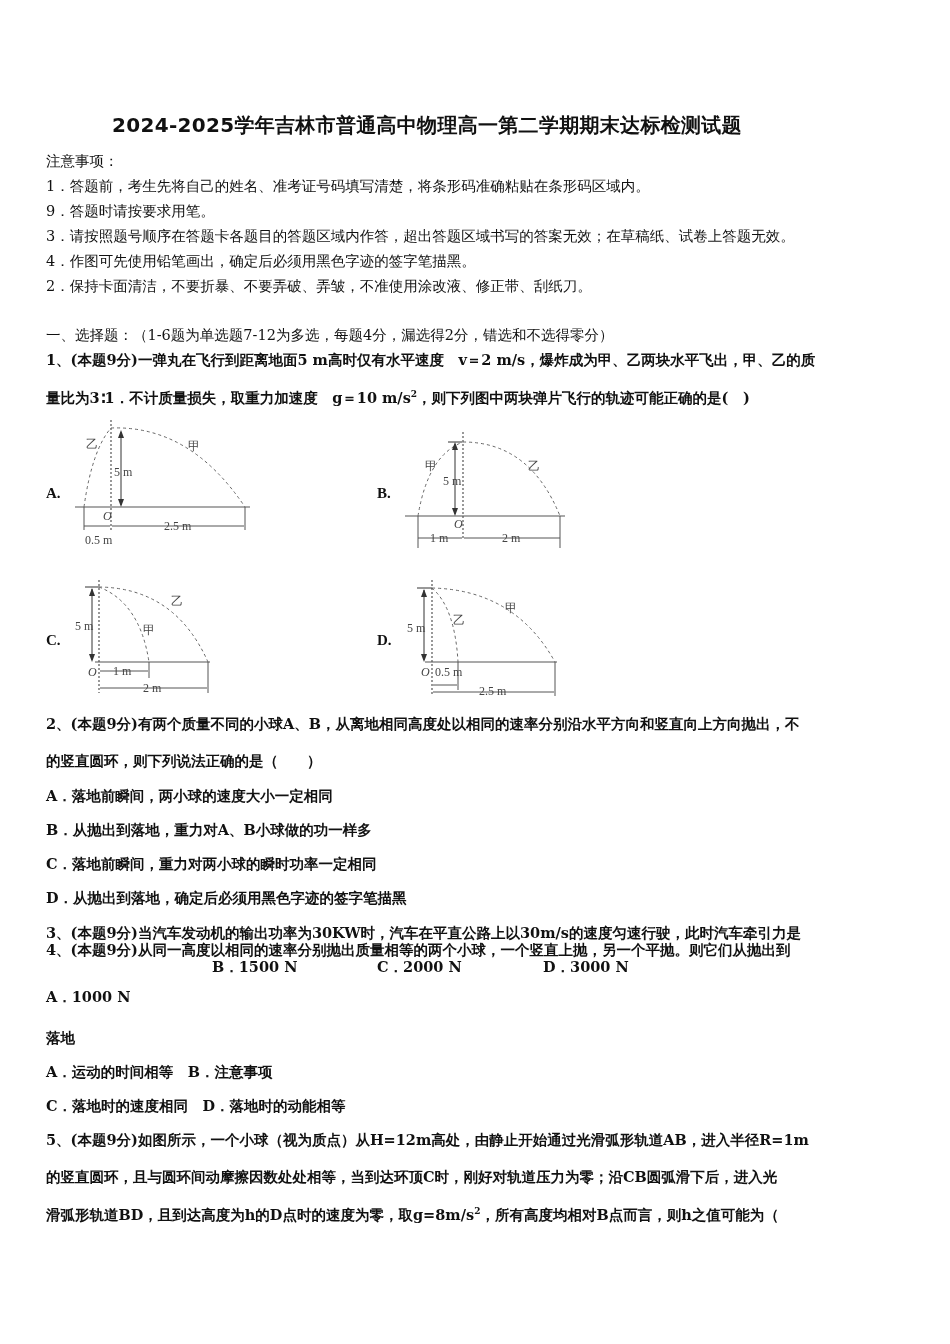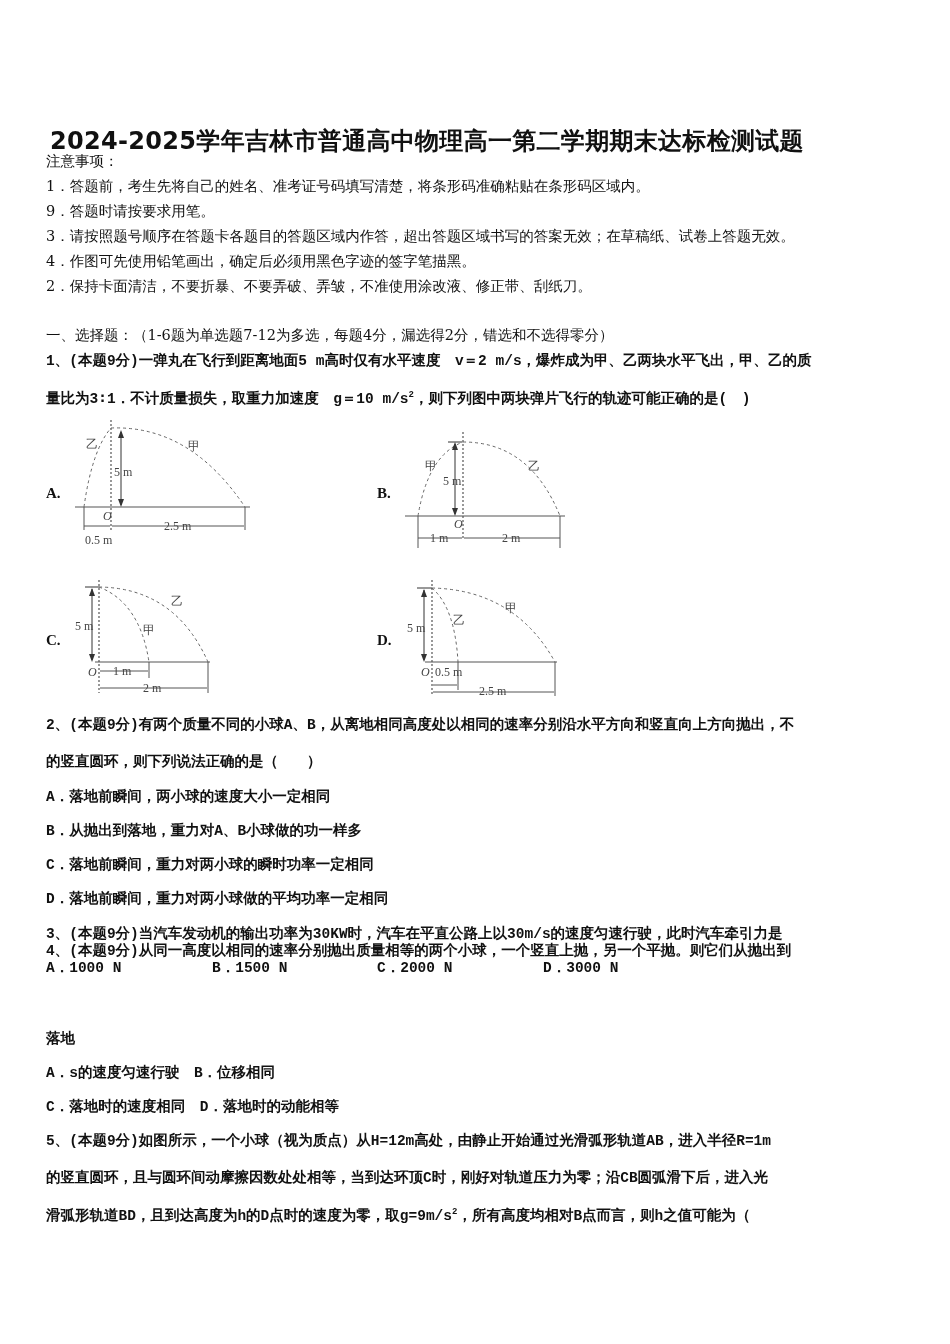--- a/index.html
+++ b/index.html
@@ -1,22 +1,22 @@
 <!DOCTYPE html>
 <html><head>
 <meta charset="utf-8">
 <style>
   html, body { margin:0; padding:0; background:#ffffff; }
   body { width:950px; height:1344px; position:relative; overflow:hidden;
          font-family:"DejaVu Serif","Liberation Serif",serif; color:#111; }
   .title { position:absolute; left:0; top:112px; width:854px; text-align:center;
            font-family:"DejaVu Sans","Liberation Sans",sans-serif; font-weight:bold;
-           font-size:24px; letter-spacing:0.3px;margin-top:13px; }
+           font-size:20px; letter-spacing:0.3px; }
   .line { position:absolute; left:46px; font-size:14.5px; white-space:nowrap; }
-  .b { font-weight:bold;font-family:Liberation Mono, monospace; }
+  .b { font-weight:bold; }
   .fig { position:absolute; }
   .optlabel { position:absolute; font-weight:bold; font-size:15px; font-family:"Liberation Serif",serif; }
   .sup { font-size:9px; vertical-align:super; }
   svg text { font-family:"Liberation Serif",serif; fill:#444; }
 </style>
 </head>
 <body>
 
 <div class="title">2024-2025学年吉林市普通高中物理高一第二学期期末达标检测试题</div>
 
@@ -118,30 +118,30 @@
   <text x="74" y="117" font-size="12">2.5 m</text>
   <text x="48" y="46" font-size="12">乙</text>
   <text x="100" y="34" font-size="12">甲</text>
 </svg>
 
 <div class="line b" style="top:715px">2、(本题9分)有两个质量不同的小球A、B，从离地相同高度处以相同的速率分别沿水平方向和竖直向上方向抛出，不</div>
 <div class="line b" style="top:752px">的竖直圆环，则下列说法正确的是（　　）</div>
 <div class="line b" style="top:787px">A．落地前瞬间，两小球的速度大小一定相同</div>
 <div class="line b" style="top:821px">B．从抛出到落地，重力对A、B小球做的功一样多</div>
 <div class="line b" style="top:855px">C．落地前瞬间，重力对两小球的瞬时功率一定相同</div>
-<div class="line b" style="top:889px">D．落地前瞬间，重力对两小球做的平均功率一定相同</div>
+<div class="line b" style="top:889px">D．从抛出到落地，确定后必须用黑色字迹的签字笔描黑</div>
 
 <div class="line b" style="top:924px">3、(本题9分)当汽车发动机的输出功率为30KW时，汽车在平直公路上以30m/s的速度匀速行驶，此时汽车牵引力是</div>
-<div class="line b" style="top:958px;left:46px">A．1000 N</div>
+<div class="line b" style="top:988px;left:46px">A．1000 N</div>
 <div class="line b" style="top:958px;left:212px">B．1500 N</div>
 <div class="line b" style="top:958px;left:377px">C．2000 N</div>
 <div class="line b" style="top:958px;left:543px">D．3000 N</div>
 
 <div class="line b" style="top:941px">4、(本题9分)从同一高度以相同的速率分别抛出质量相等的两个小球，一个竖直上抛，另一个平抛。则它们从抛出到</div>
 <div class="line b" style="top:1029px">落地</div>
-<div class="line b" style="top:1063px">A．s的速度匀速行驶　B．位移相同</div>
+<div class="line b" style="top:1063px">A．运动的时间相等　B．注意事项</div>
 <div class="line b" style="top:1097px">C．落地时的速度相同　D．落地时的动能相等</div>
 
 <div class="line b" style="top:1131px">5、(本题9分)如图所示，一个小球（视为质点）从H=12m高处，由静止开始通过光滑弧形轨道AB，进入半径R=1m</div>
 <div class="line b" style="top:1168px">的竖直圆环，且与圆环间动摩擦因数处处相等，当到达环顶C时，刚好对轨道压力为零；沿CB圆弧滑下后，进入光</div>
 <div class="line b" style="top:1206px">
-  <span>滑弧形轨道BD，且到达高度为h的D点时的速度为零，取g=9m/s</span><span class="sup">2</span><span>，所有高度均相对B点而言，则h之值可能为（</span>
+  <span>滑弧形轨道BD，且到达高度为h的D点时的速度为零，取g=8m/s</span><span class="sup">2</span><span>，所有高度均相对B点而言，则h之值可能为（</span>
 </div>
 
 </body></html>

